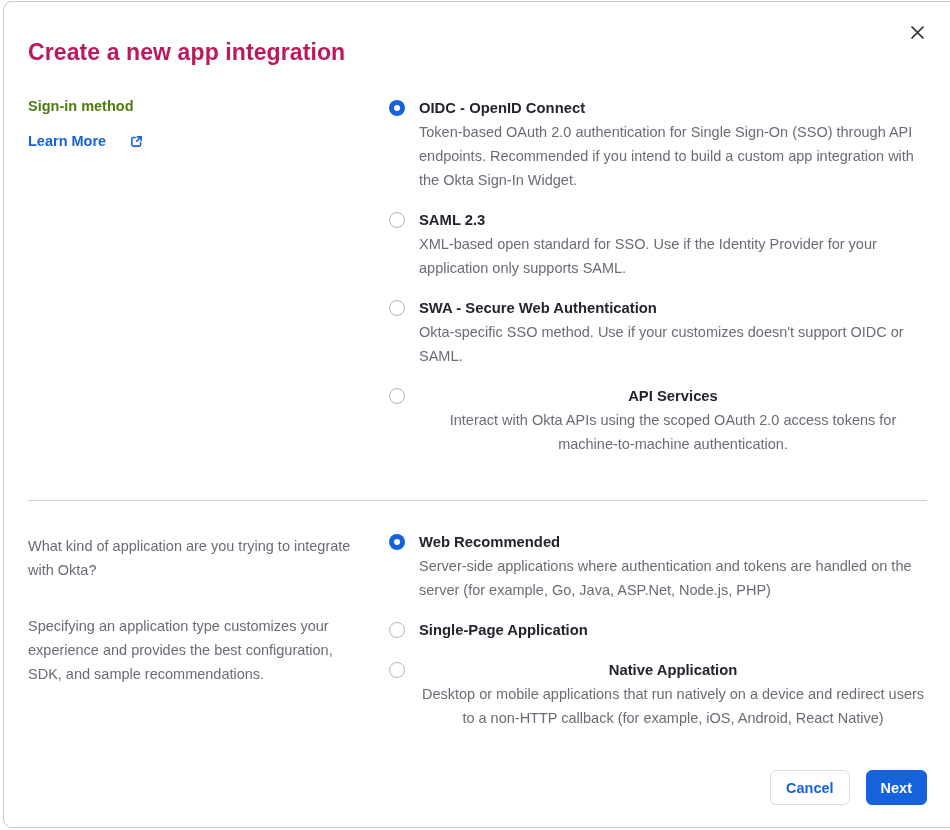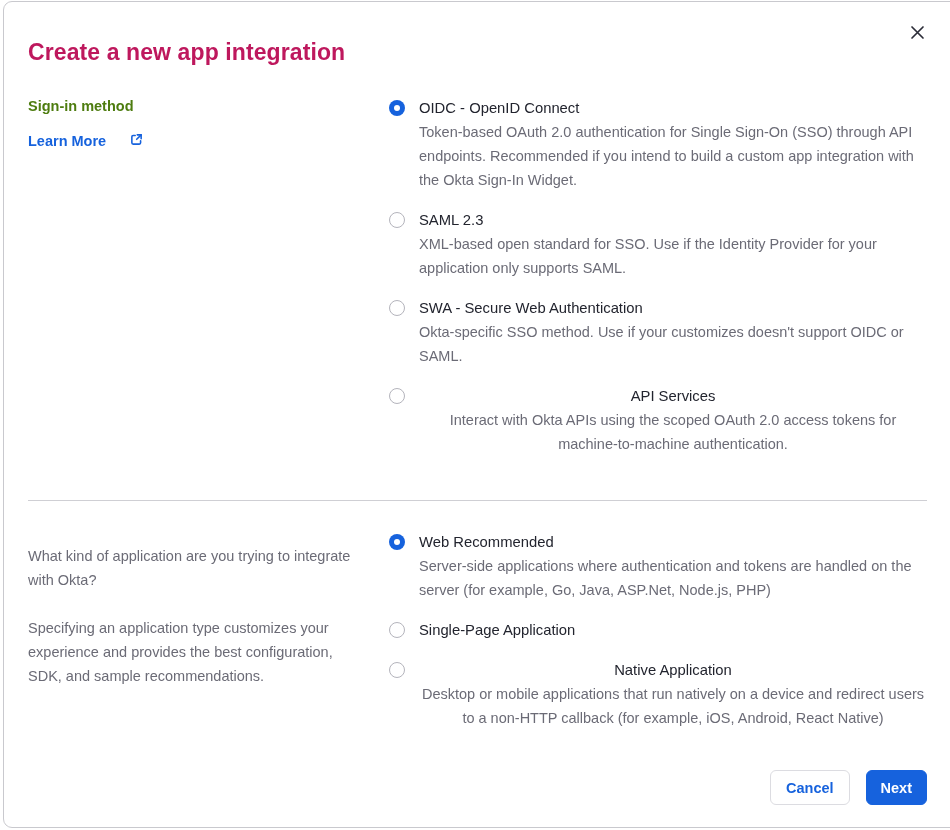--- a/index.html
+++ b/index.html
@@ -45,36 +45,36 @@
   .section .left-col { width: 361px; flex: 0 0 361px; padding-right: 20px; }
   .section .right-col { flex: 1; }
   .section-label {
     font-size: 14.5px;
     font-weight: 700;
     line-height: 20px;
     color: #4d7c0f;
   }
   .learn-more {
     display: inline-flex;
-    align-items: flex-start;
+    align-items: center;
     gap: 24px;
     margin-top: 17px;
     font-size: 14.5px;
     font-weight: 700;
     color: #1662dd;
     text-decoration: none;
     cursor: pointer;
   }
   .para {
     font-size: 14.5px;
     line-height: 24px;
     color: #6b6b76;
-    margin-top: 14px;
-  }
-  .para + .para { margin-top: 24px; }
+    margin-top: 4px;
+  }
+  .para + .para { margin-top: 32px; }
   .option {
     display: flex;
     align-items: flex-start;
     margin-bottom: 16px;
     cursor: pointer;
   }
   .option:last-child { margin-bottom: 0; text-align: center; }
   .radio {
     flex: 0 0 16px;
     width: 16px; height: 16px;
@@ -93,21 +93,21 @@
     content: "";
     position: absolute;
     left: 5px; top: 5px;
     width: 6px; height: 6px;
     border-radius: 50%;
     background: #ffffff;
   }
   .opt-text { flex: 1; }
   .opt-label {
     font-size: 14.8px;
-    font-weight: 400;
+    font-weight: 700;
     line-height: 24px;
     color: #22242e;
   }
   .opt-desc {
     font-size: 14.5px;
     line-height: 24px;
     color: #6b6b76;
   }
   .divider {
     border: none;

